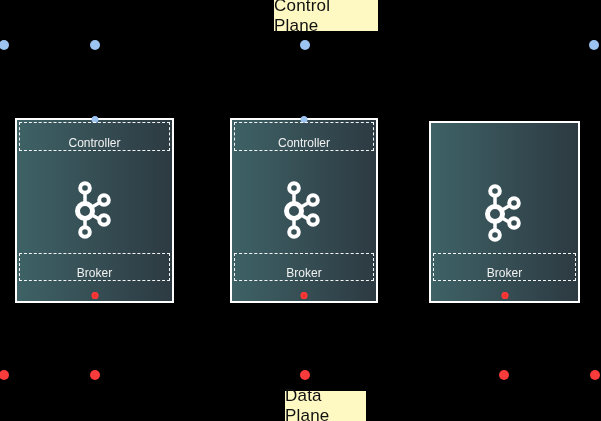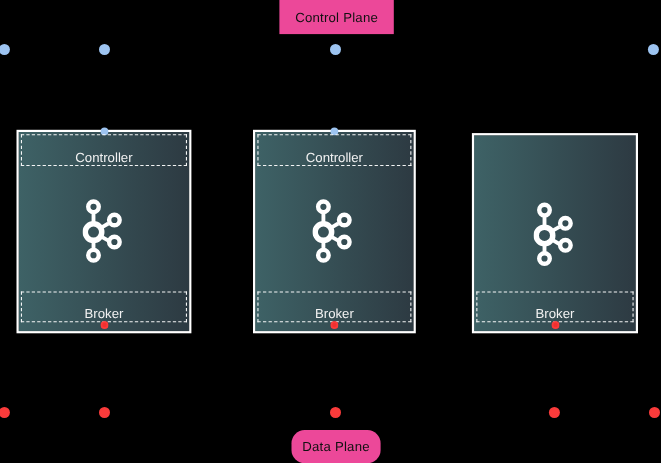--- a/index.html
+++ b/index.html
@@ -5,42 +5,42 @@
   :root{
     --background:#000; --node-gradient-left:#3E6266; --node-gradient-right:#2D3A42;
     --node-border:#fff; --control-point-blue:#9DC4F1; --data-point-red:#FA3B3B;
     --label-text:#111; --node-text:#F2F2F2;
   }
   html,body{margin:0;padding:0;}
   body{width:601px;height:421px;overflow:hidden;background:var(--background);
        font-family:"Liberation Sans", sans-serif;}
   .stage{position:relative;width:601px;height:421px;background:var(--background);}
 
-  .plane-label{position:absolute;background:#ec4899;color:var(--label-text);
+  .plane-label{position:absolute;background:#fef9c3;color:var(--label-text);
     display:flex;align-items:center;justify-content:center;
-    font-size:12px;letter-spacing:.2px;}
+    font-size:17px;letter-spacing:.2px;margin-left:20px;}
   .plane-label.control{left:254px;top:0;width:104px;height:31px;}
-  .plane-label.data{left:265px;top:391px;width:81px;height:30px;border-radius:12px;}
+  .plane-label.data{left:265px;top:391px;width:81px;height:30px;}
 
   .dot{position:absolute;width:10px;height:10px;border-radius:50%;}
   .dot.blue{background:var(--control-point-blue);top:40px;}
   .dot.red{background:var(--data-point-red);top:370px;}
 
   .node{position:absolute;box-sizing:border-box;border:2px solid var(--node-border);
     background:linear-gradient(90deg,var(--node-gradient-left) 0%,var(--node-gradient-right) 100%);}
   .node-1{left:15px;top:118px;width:159px;height:185px;}
   .node-2{left:230px;top:118px;width:148px;height:185px;}
   .node-3{left:429px;top:121px;width:151px;height:182px;}
 
   .section{position:absolute;left:2px;right:2px;
     border:1px dashed rgba(255,255,255,.95);
     display:flex;align-items:flex-end;justify-content:center;
     color:var(--node-text);font-size:12px;}
   .section.controller{top:2px;height:27px;}
-  .section.broker{bottom:8px;height:26px;margin-top:16px;}
+  .section.broker{bottom:20px;height:26px;margin-top:16px;}
 
   .kafka-logo{position:absolute;top:60px;left:50%;transform:translateX(-50%);
     width:40px;height:62px;}
   .kafka-logo svg{display:block;}
   .kafka-logo circle,.kafka-logo line{stroke:#fff;fill:none;}
 
   .anchor{position:absolute;width:7px;height:7px;border-radius:50%;left:50%;}
   .anchor.top{top:-4px;transform:translateX(-50%);background:var(--control-point-blue);}
   .anchor.bottom{bottom:2px;transform:translateX(-50%);background:#F03030;
     box-shadow:inset 0 0 0 1.5px #FA3B3B;}

